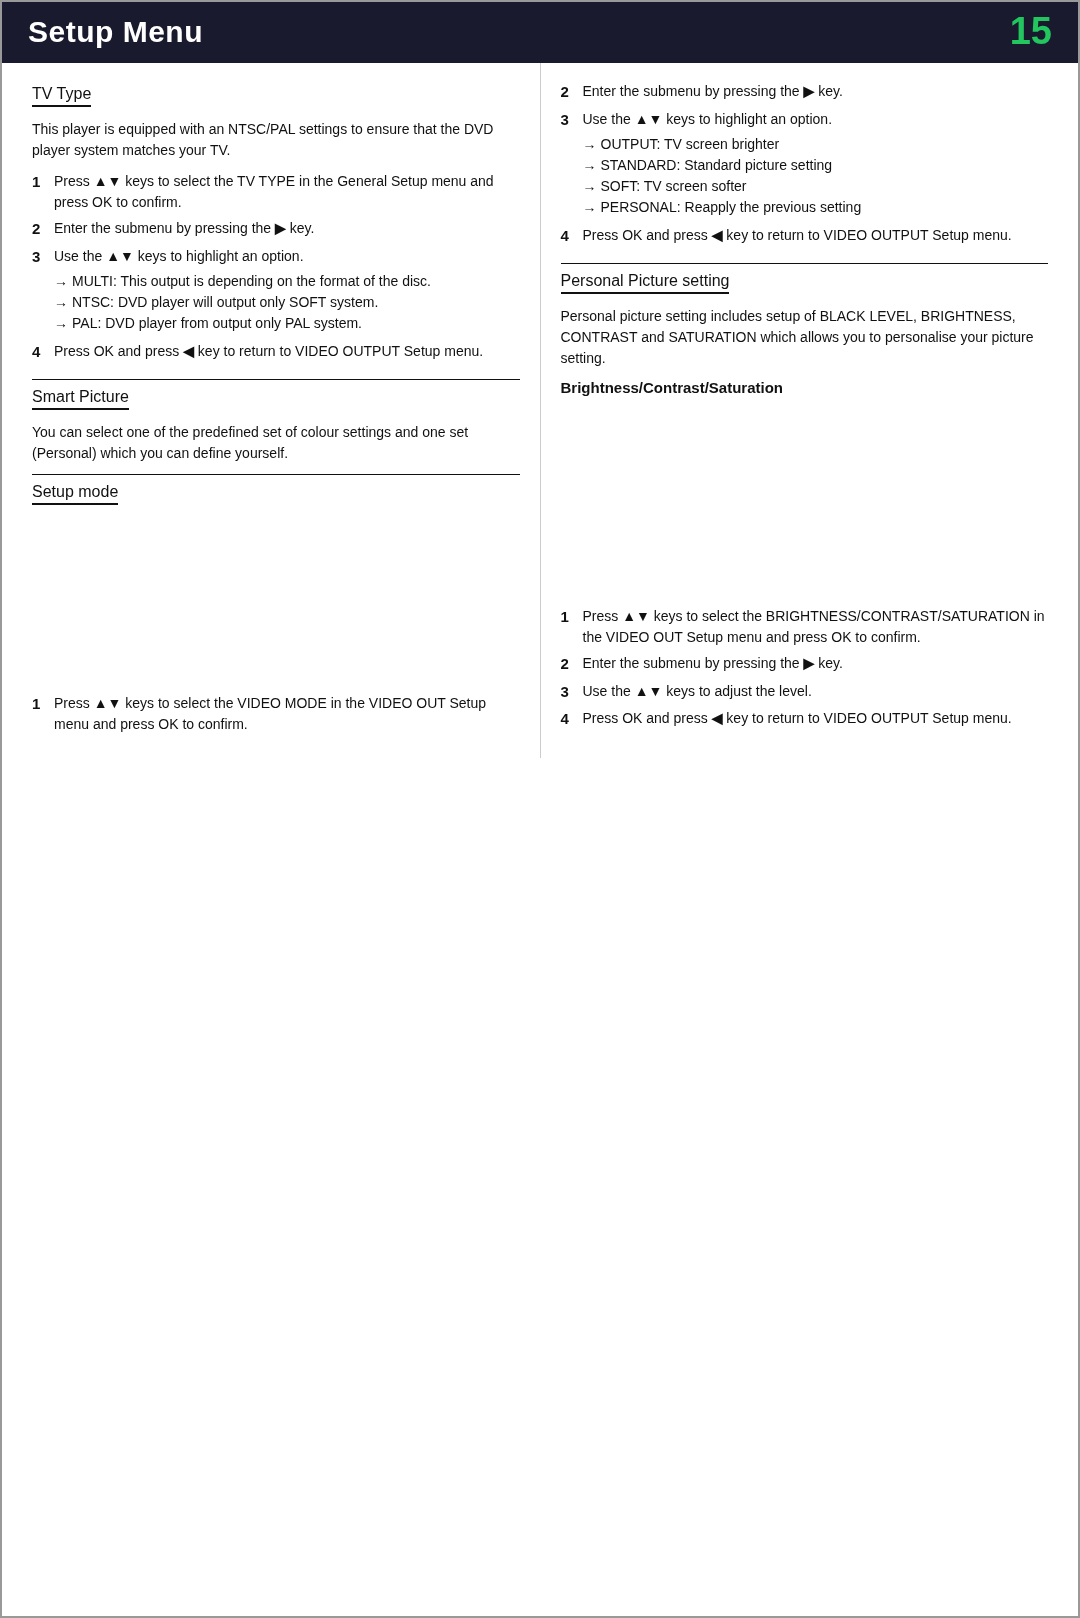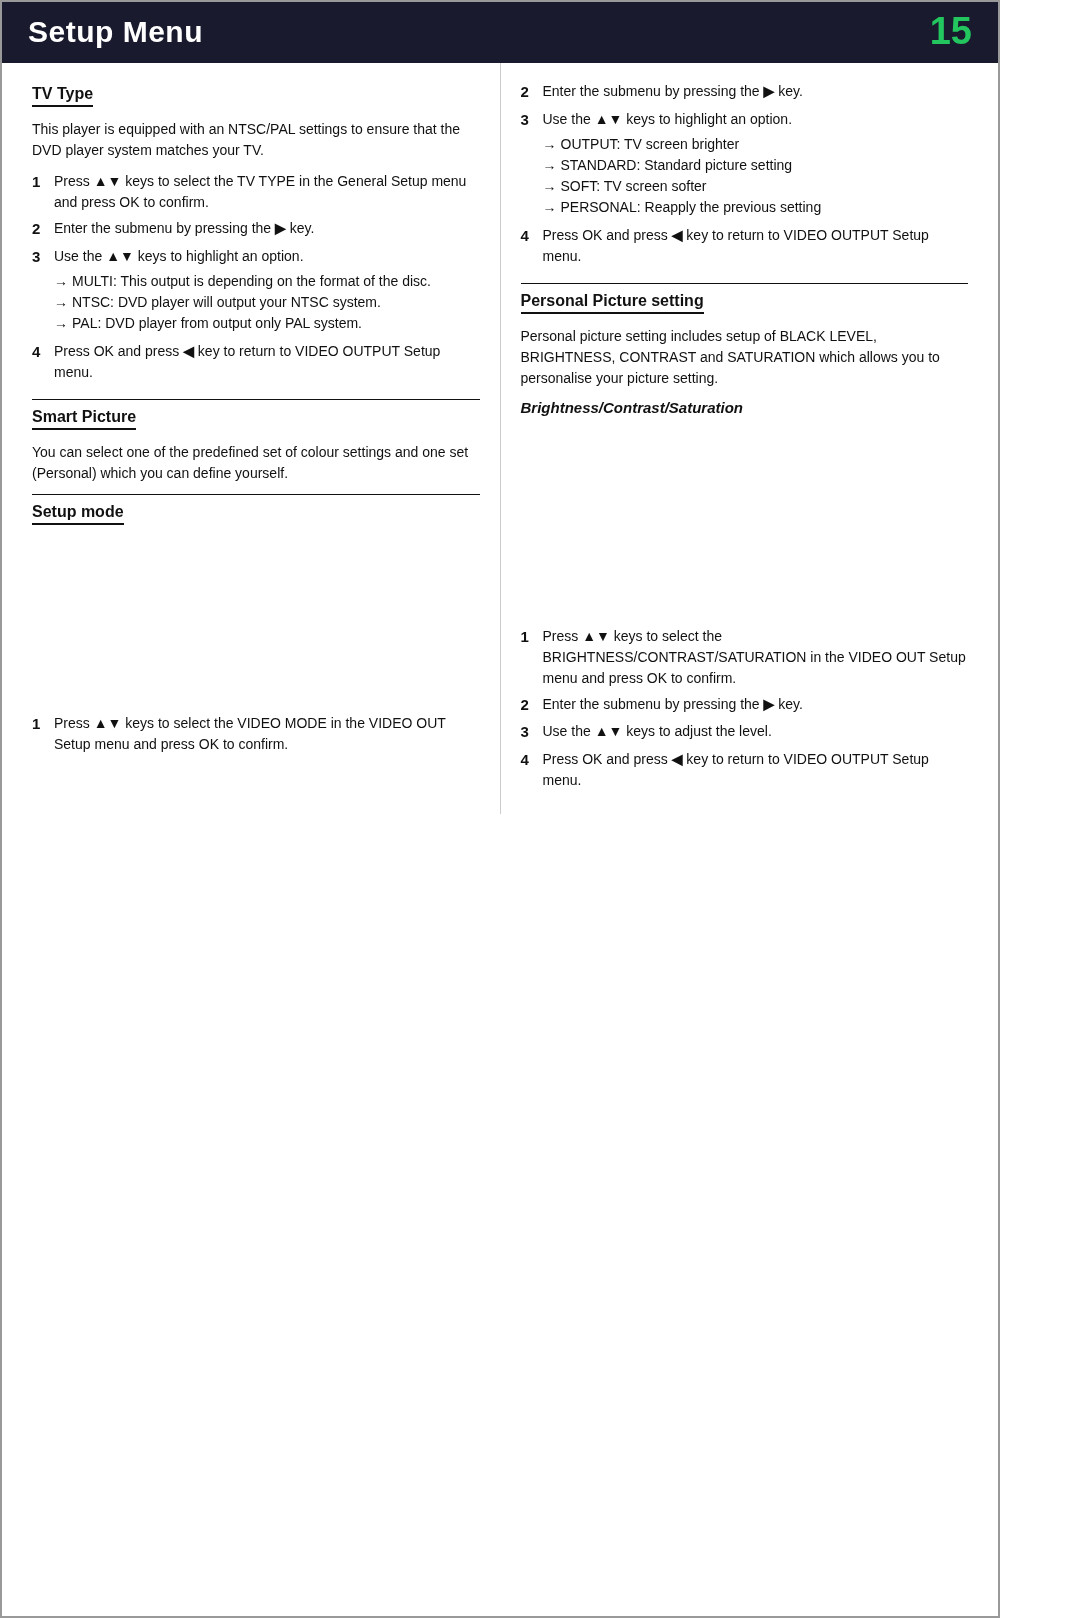--- a/index.html
+++ b/index.html
@@ -7,21 +7,21 @@
     body {
       width: 1080px;
       min-height: 1618px;
       background: #fff;
       font-family: Arial, Helvetica, sans-serif;
       font-size: 15px;
       color: #111;
     }
 
     .page {
-      width: 1000px;
+      width: 1080px;
       min-height: 1618px;
       padding: 0;
       background: #fff;
       position: relative;
     }
 
     
     .header {
       background: #1a1a2e;
       display: flex;
@@ -57,21 +57,21 @@
       border-right: 1px solid #ccc;
     }
 
     .col-right {
       flex: 1;
       padding: 18px 14px 18px 20px;
     }
 
     .section-title {
       font-size: 16px;
-      font-weight: bold;
+      font-weight: normal;
       border-bottom: 2px solid #111;
       padding-bottom: 2px;
       margin-bottom: 8px;
       display: inline-block;
     }
 
     .section-subtitle {
       font-size: 15px;
       font-weight: bold;
       margin-bottom: 6px;
@@ -125,21 +125,21 @@
       align-items: flex-start;
     }
 
     .arrow {
       margin-right: 4px;
       flex-shrink: 0;
     }
 
     
     .mt4 { margin-top: 4px; }
-    .mt8 { margin-top: 8px; font-style: italic; }
+    .mt8 { margin-top: 8px; }
     .mt12 { margin-top: 12px; }
     .mt16 { margin-top: 16px; }
   </style>
 </head>
 <body>
 
 <div class="page">
 
   <div class="header">
     <span class="header-title">Setup Menu</span>
@@ -168,21 +168,21 @@
           <span class="num">3</span>
           <div>
             <span>Use the <strong>▲▼</strong> keys to highlight an option.</span>
             <ul class="sub-bullets mt4">
               <li>
                   <span class="arrow">→</span>
                   <span>MULTI: This output is depending on the format of the disc.</span>
                 </li>
               <li>
                   <span class="arrow">→</span>
-                  <span>NTSC: DVD player will output your NTSC system.</span>
+                  <span>NTSC: DVD player will output only SOFT system.</span>
                 </li>
               <li>
                   <span class="arrow">→</span>
                   <span>PAL: DVD player from output only PAL system.</span>
                 </li>
             </ul>
           </div>
         </li>
         <li>
           <span class="num">4</span>

